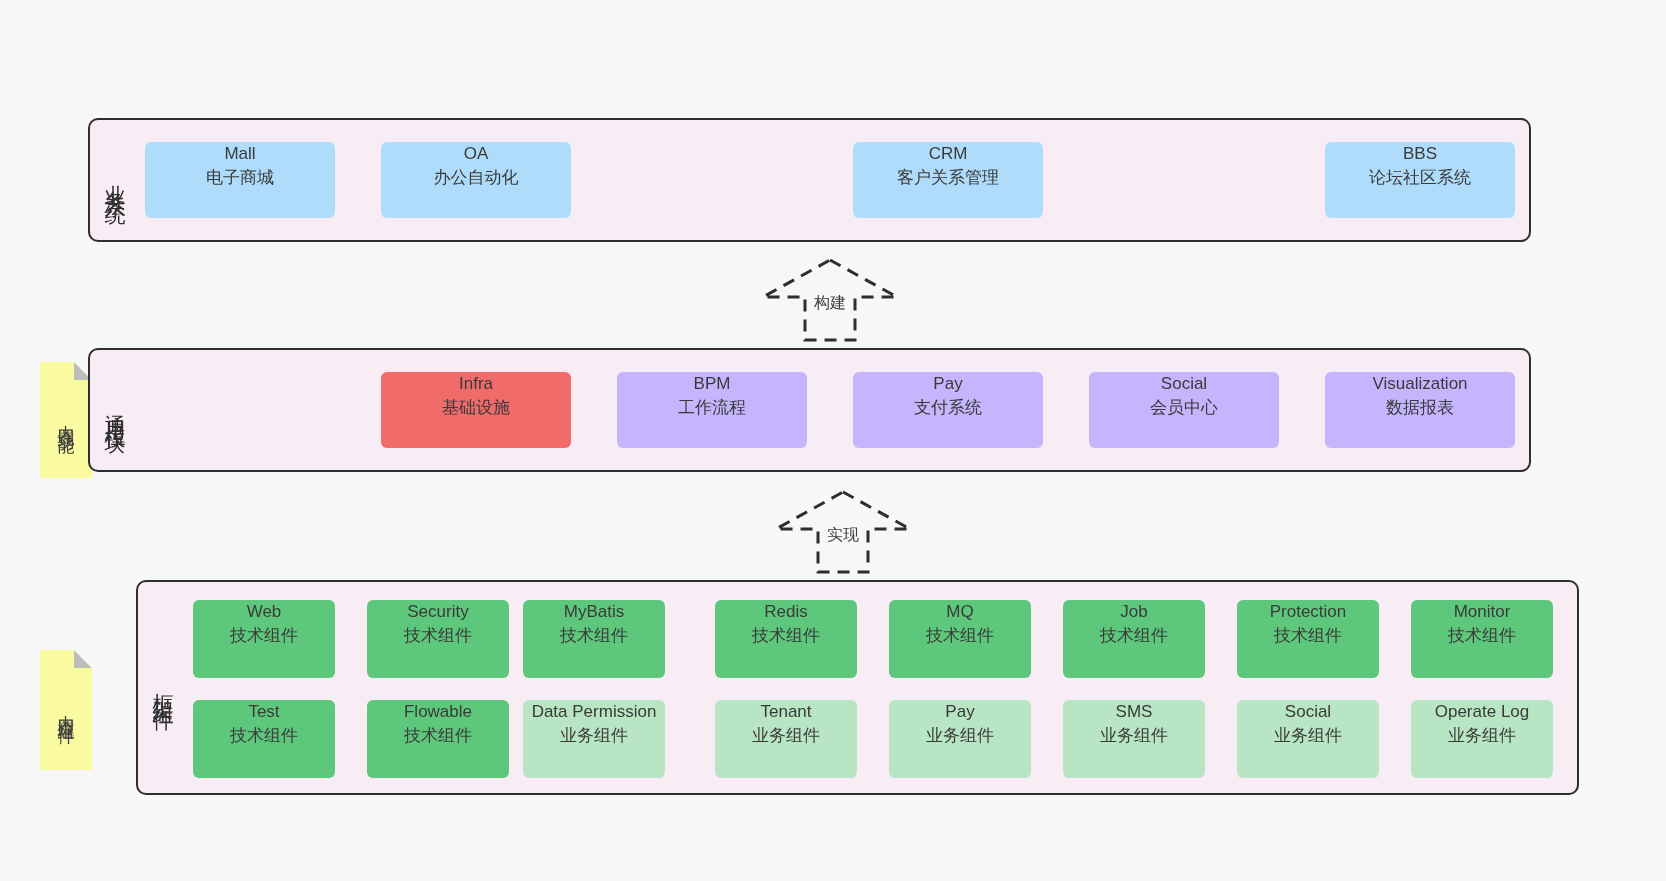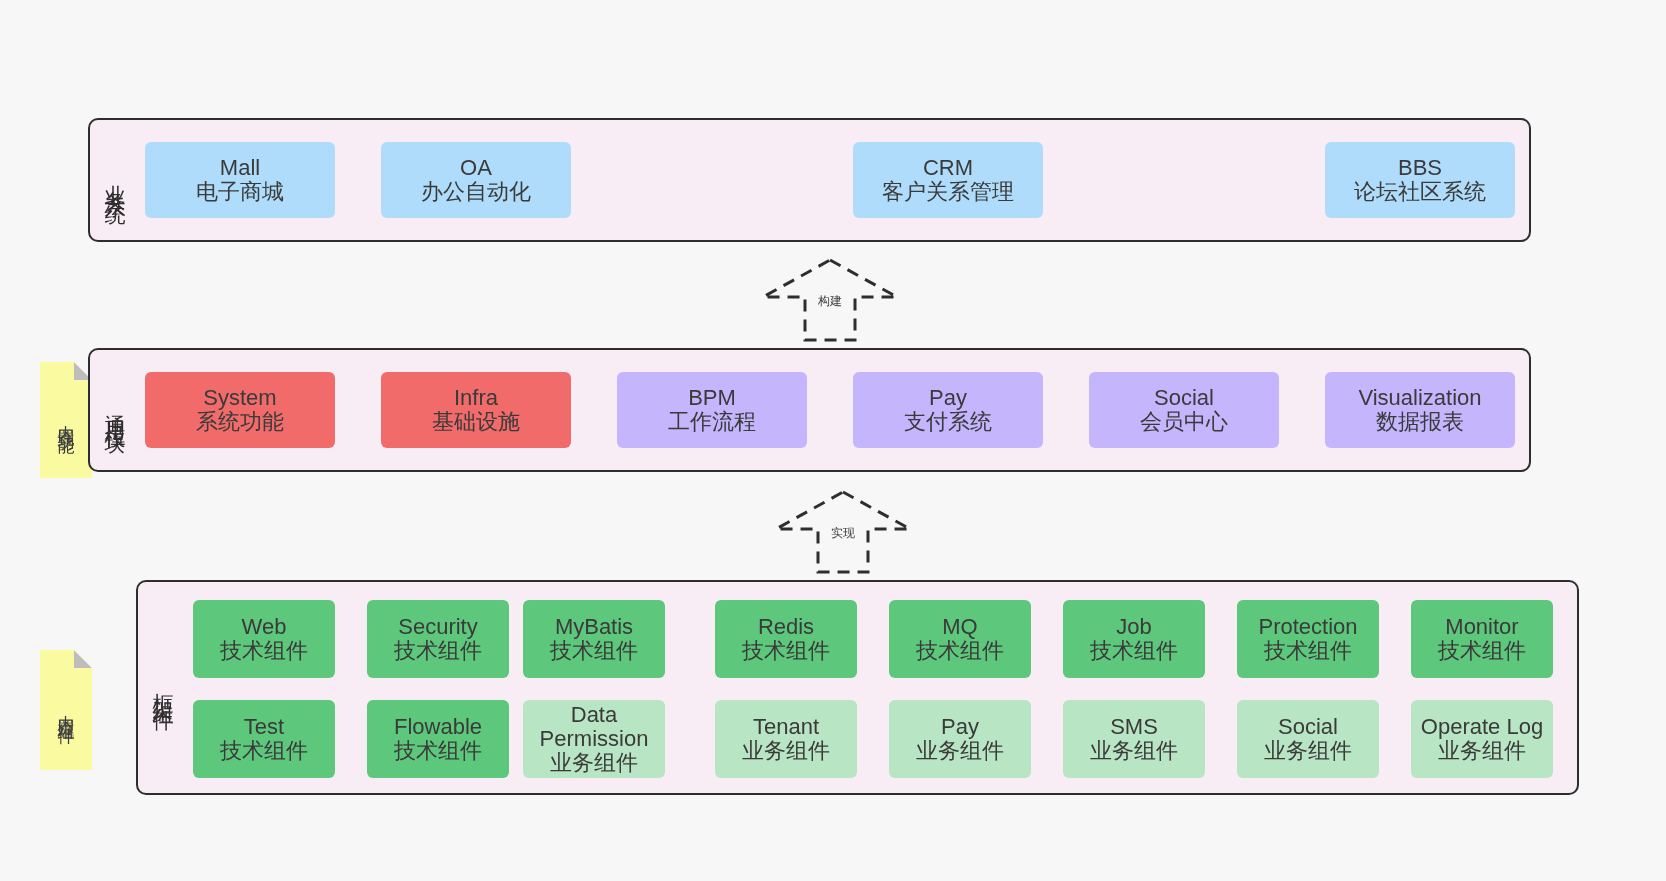--- a/index.html
+++ b/index.html
@@ -17,22 +17,22 @@
   .s3{top:580px;height:211px;margin-left:48px;}
   .vlabel{
     position:absolute;left:8px;top:0;height:100%;width:34px;
     display:flex;align-items:center;justify-content:center;
     writing-mode:vertical-rl;text-orientation:upright;
     font-size:21px;letter-spacing:6px;color:#2e2e2e;
   }
   
   .box{
     position:absolute;border-radius:6px;
-    display:flex;flex-direction:column;justify-content:center;align-items:center;
-    text-align:center;font-size:22px;line-height:24px;color:#3a3a3a;padding:0 6px;
+    display:flex;flex-direction:column;justify-content:flex-start;align-items:center;
+    text-align:center;font-size:17px;line-height:24px;color:#3a3a3a;padding:0 6px;
     box-sizing:border-box;
   }
   .s1 .box,.s2 .box{width:190px;height:76px;top:22px;}
   .s3 .box{width:142px;height:78px;}
   .rowa{top:18px;} .rowb{top:118px;}
   .blue{background:#aedcfa;}
   .red{background:#f16b6b;}
   .pink{background:#c4b5fd;}
   .green{background:#5dc87c;}
   .lgreen{background:#b8e5c3;}
@@ -54,21 +54,21 @@
     position:absolute;top:0;right:0;width:18px;height:18px;background:#bdbdbd;
     clip-path:polygon(0 0,100% 100%,0 100%);
   }
   .tagA{top:362px;height:116px;}
   .tagB{top:650px;height:120px;}
   
   .arrow{position:absolute;width:140px;height:86px;z-index:1;}
   .arrow svg{position:absolute;left:0;top:0;}
   .arrow-label{
     position:absolute;left:50%;top:36px;transform:translateX(-50%);
-    background:#f7f7f7;padding:0 3px;font-size:12px;color:#3d3d3d;white-space:nowrap;
+    background:#f7f7f7;padding:0 3px;font-size:16px;color:#3d3d3d;white-space:nowrap;
   }
   .a1{left:760px;top:257px;}
   .a2{left:773px;top:489px;}
 </style>
 </head>
 <body>
 
 <div class="page">
 
   <div class="tag tagA">
@@ -102,24 +102,20 @@
 
   <div class="arrow a1">
     <svg width="140" height="86" viewBox="0 0 140 86">
       <polygon points="70,3 137,40 95,40 95,83 45,83 45,40 3,40" fill="none" stroke="#2e2e2e" stroke-width="3" stroke-dasharray="12 8"></polygon>
     </svg>
     <div class="arrow-label">构建</div>
   </div>
 
   <div class="section s2">
     <div class="vlabel">通用模块</div>
-    <div class="box red p0">
-      <div>System</div>
-      <div>系统功能</div>
-    </div>
     <div class="box red p1">
       <div>Infra</div>
       <div>基础设施</div>
     </div>
     <div class="box pink p2">
       <div>BPM</div>
       <div>工作流程</div>
     </div>
     <div class="box pink p3">
       <div>Pay</div>

